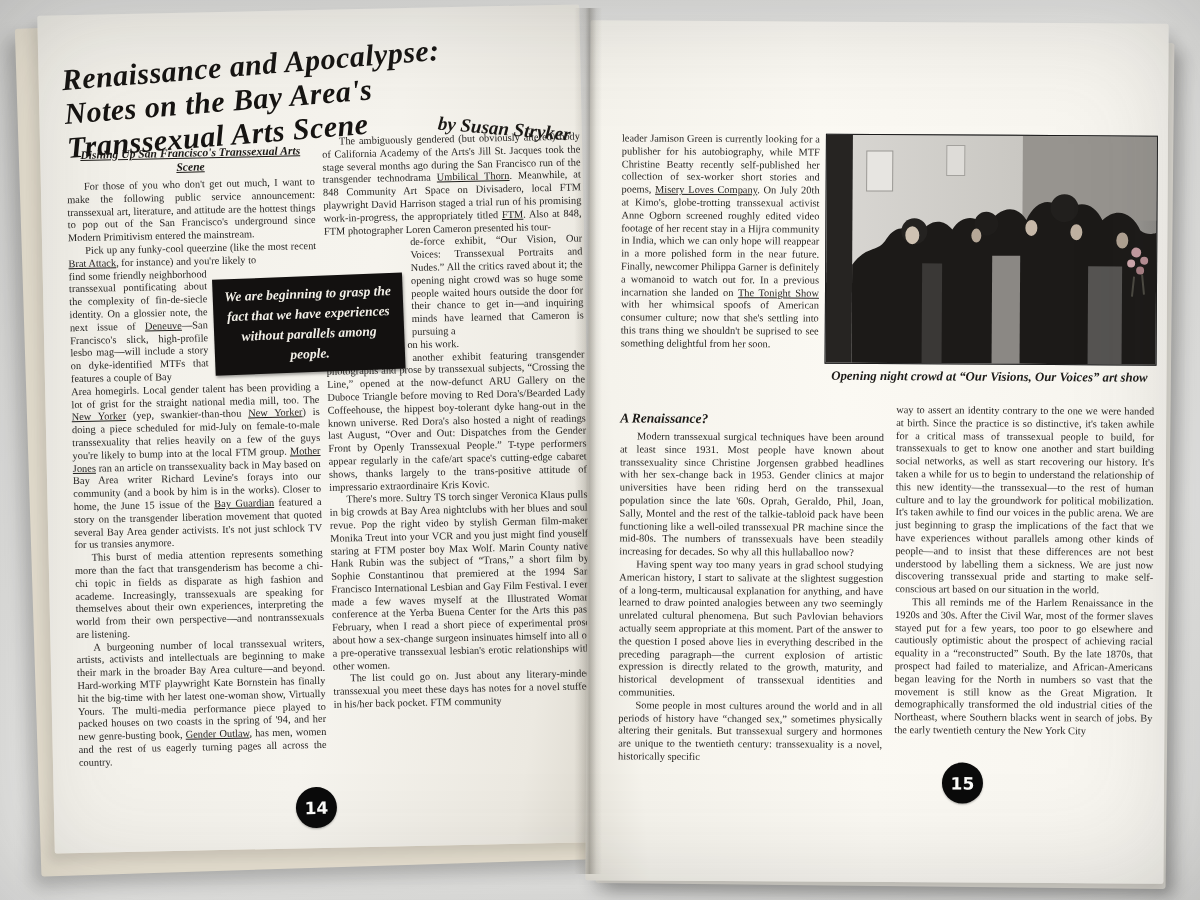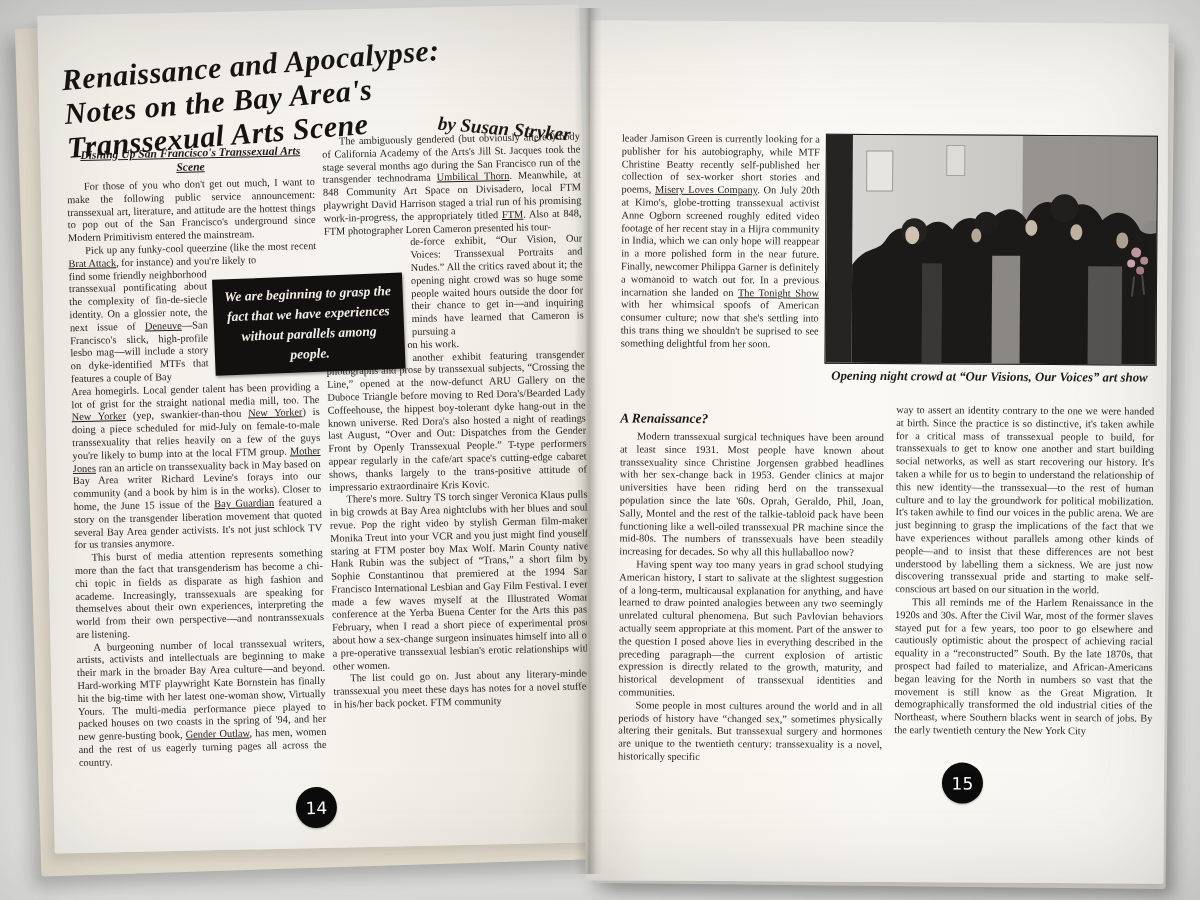--- a/index.html
+++ b/index.html
@@ -54,21 +54,21 @@
   .rcol-1{left:32px;top:112px;width:198px;}
   .rsection{left:32px;top:390px;width:264px;}
   .rcol-2{left:308px;top:382px;width:258px;}
   .section-heading{font-weight:bold;font-style:italic;font-size:13.5px;margin:0 0 4px 0;color:#1b1916;}
   .figure{position:absolute;left:236px;top:112px;width:330px;}
   .photo{width:330px;height:228px;display:block;border:1px solid #1a1a1a;background:#777;}
   .caption{font-style:italic;font-weight:bold;font-size:12.8px;text-align:center;
     margin-top:5px;color:#1d1b18;}
   .badge{position:absolute;width:41px;height:41px;border-radius:50%;background:#0b0b0b;
     color:#fdfdfb;display:flex;align-items:center;justify-content:center;
-    font-family:"DejaVu Sans", sans-serif;font-weight:normal;font-size:17px;
+    font-family:"DejaVu Sans", sans-serif;font-weight:bold;font-size:17px;
     box-shadow:0 1px 2px rgba(0,0,0,.3);}
   .badge-14{left:242px;top:777px;}
   .badge-15{left:356px;top:740px;}
 </style>
 </head>
 <body>
 
 <div class="stage">
 
   <div class="under-left"></div>

